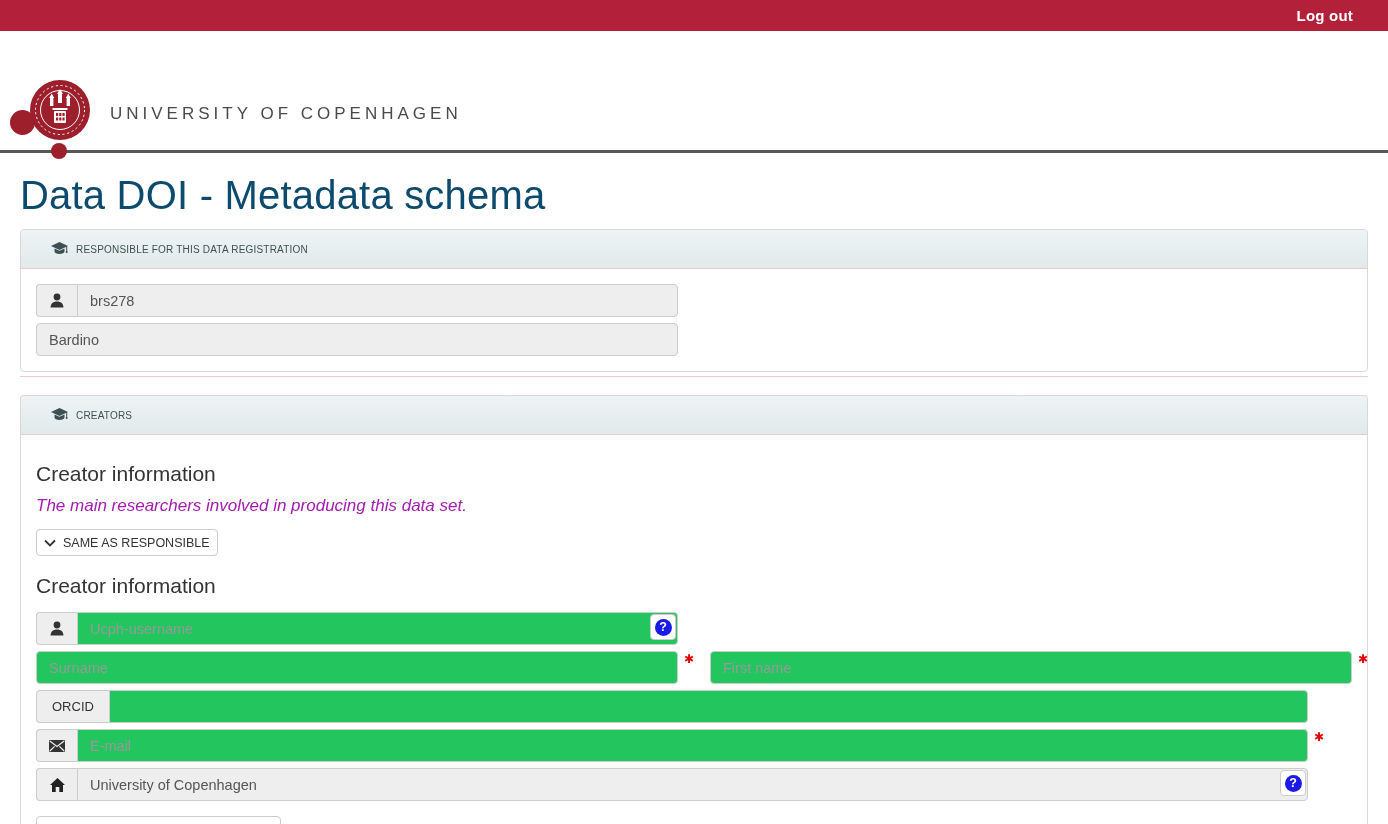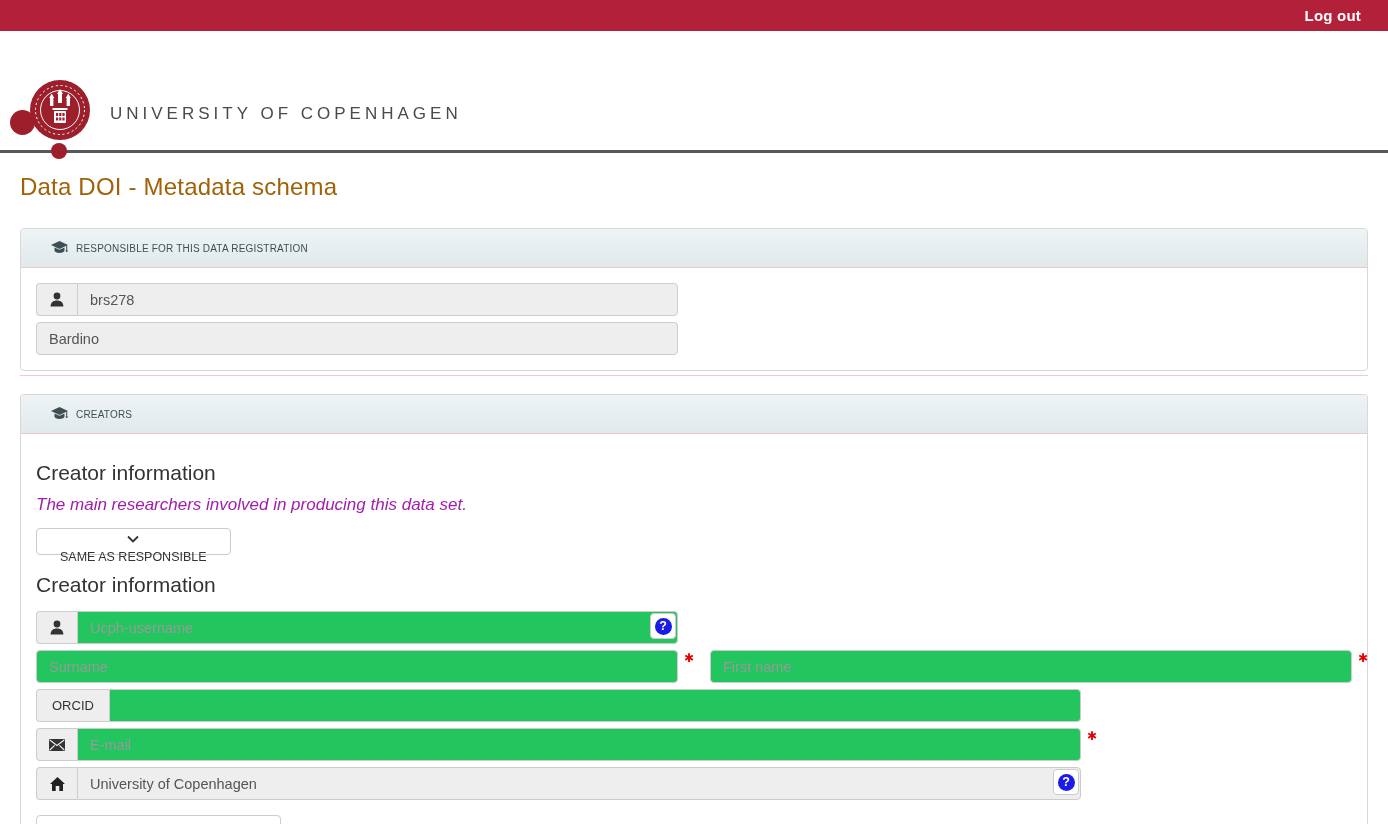--- a/index.html
+++ b/index.html
@@ -8,21 +8,21 @@
     width:1388px; height:824px; overflow:hidden;
     background:#fff; color:#333;
     font-family:"Liberation Sans", sans-serif;
     position:relative;
   }
 
   
   .topbar {
     height:31px; background:#b2203a;
     display:flex; align-items:center; justify-content:flex-end;
-    padding-right:27px;
+    padding-right:35px;
   }
   .logout-link {
     color:#fff; font-size:15px; font-weight:bold; text-decoration:none;
     letter-spacing:.2px; cursor:pointer;
   }
 
   
   .brandbar { position:relative; height:123px; background:#fff; }
   .seal { position:absolute; left:30px; top:49px; width:60px; height:60px; }
   .brand-name {
@@ -38,22 +38,22 @@
     border-radius:50%; background:#9c1f2b; z-index:2;
   }
   .deco-circle-small {
     position:absolute; left:51px; top:112px; width:16px; height:16px;
     border-radius:50%; background:#9c1f2b; z-index:2;
   }
 
   
   .container { margin:0 20px; }
   h1.page-title {
-    font-size:24px; font-weight:500; color:#a16207;
-    margin:19px 0 27px 0; letter-spacing:.2px;
+    font-size:40px; font-weight:500; color:#0c4a6e;
+    margin:19px 0 11px 0; letter-spacing:.2px;
   }
 
   .panel {
     border:1px solid #dcd6d6; border-radius:4px; background:#fff;
   }
   .panel-heading {
     background:linear-gradient(#eef4f5,#e1e9eb);
     border-bottom:1px solid #e9cbcb;
     border-radius:4px 4px 0 0;
     padding:12px 30px;
@@ -63,21 +63,21 @@
   }
   .panel-body { padding:15px; }
   hr.pink-sep {
     border:0; border-top:1px solid #eccccc; margin:4px 0 18px 0;
   }
 
   .frow { display:flex; align-items:flex-start; margin-bottom:6px; }
   .frow:last-child { margin-bottom:0; }
   .col-l { width:642px; position:relative; }
   .col-r { width:642px; margin-left:32px; position:relative; }
-  .col-full { width:1045px; position:relative; }
+  .col-full { width:1272px; position:relative; }
 
   
   .input-group { display:flex; height:33px; position:relative;border-radius:9px; }
   .ig-addon {
     background:#eee; border:1px solid #ccc; border-right:0;
     border-radius:4px 0 0 4px;
     width:41px; flex:0 0 41px;
     display:flex; align-items:center; justify-content:center;
     color:#333;
   }
@@ -121,21 +121,21 @@
     font-style:italic; font-size:17px; color:#a21caf; margin:0 0 13px 0;
   }
 
   
   .btn {
     background:#fff; border:1px solid #ccc; border-radius:4px;
     color:#333; cursor:pointer;
     display:inline-flex; align-items:center; gap:7px;
     font-family:"Liberation Sans", sans-serif;
   }
-  .btn-same { font-size:12.5px; padding:6px 23px; height:27px;flex-direction:column; }
+  .btn-same { font-size:12.5px; padding:6px 7px; height:27px; }
   .btn-add { font-size:14.5px; padding:7px 14px; height:34px; margin-top:9px; letter-spacing:.3px; }
 
   .icon { display:inline-flex; align-items:center; justify-content:center; }
 </style>
 </head>
 <body>
 
 <div class="topbar">
   <a class="logout-link" href="#">Log out</a>
 </div>

